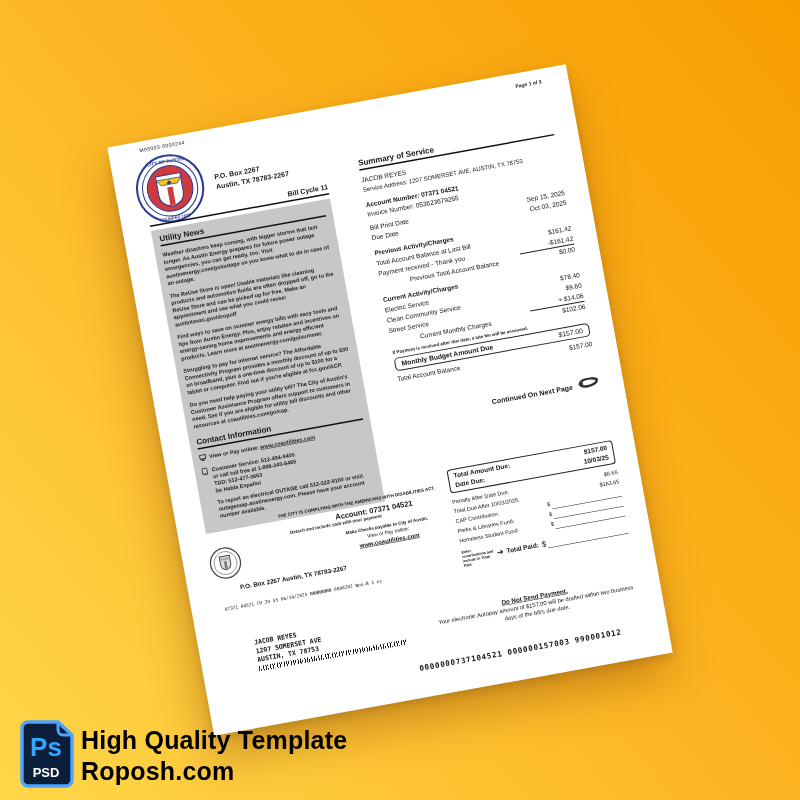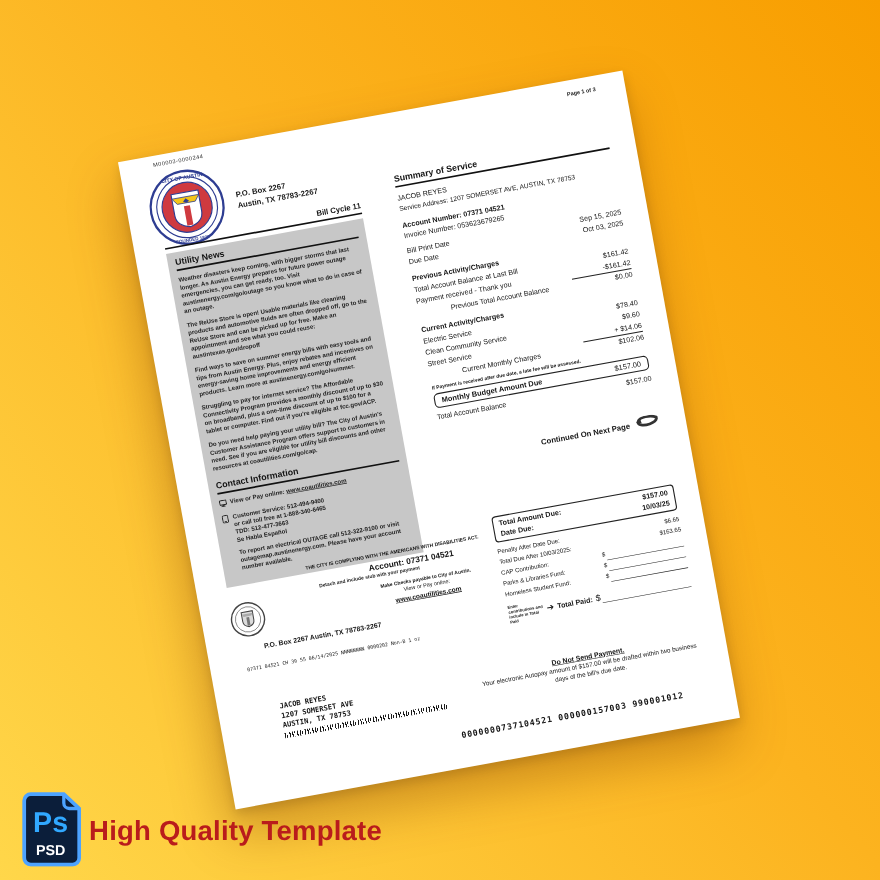--- a/index.html
+++ b/index.html
@@ -80,21 +80,21 @@
   .contrib-note{ width:64px; font-size:7.5px; line-height:1.2; font-weight:bold; }
   .tp-lbl{ font-size:13px; font-weight:bold; }
   .autopay{ position:absolute; left:470px; top:1030px; width:420px; text-align:center; }
   .autopay .t{ font-size:12.5px; font-weight:bold; text-decoration:underline; }
   .autopay .b{ font-size:11.5px; line-height:1.35; margin-top:2px; }
   .ocr{ position:absolute; left:428px; top:1128px; font-family:"DejaVu Sans Mono",monospace;
         font-size:15px; font-weight:bold; letter-spacing:1.5px; }
 
   
   .brand{ position:absolute; left:20px; top:720px; display:flex; gap:7px; align-items:center; z-index:5; }
-  .brand-text{ color:#b91c1c; font-weight:bold; font-size:25px; line-height:1.24; letter-spacing:.2px; }
+  .brand-text{ color:#000000; font-weight:bold; font-size:25px; line-height:1.24; letter-spacing:.2px; }
 </style>
 </head>
 <body>
 
 <div class="paper">
   <div class="paper-inner">
 
     <div class="tiny-code">M00003-0000244</div>
     <div class="page-num">Page 1 of 3</div>
 
@@ -340,14 +340,15 @@
   <span>
     <svg width="54" height="68" viewBox="0 0 54 68">
       <path d="M8 2 h30 l14 13 v45 a6 6 0 0 1 -6 6 H8 a6 6 0 0 1 -6 -6 V8 a6 6 0 0 1 6 -6 z" fill="#0b1e3a" stroke="#4da3ff" stroke-width="3.4"></path>
       <path d="M38 2 v8 a5 5 0 0 0 5 5 h9" fill="none" stroke="#4da3ff" stroke-width="3"></path>
       <text x="26" y="36" text-anchor="middle" font-family="Liberation Sans, sans-serif" font-size="26" font-weight="bold" fill="#31a8ff">Ps</text>
       <text x="26" y="57" text-anchor="middle" font-family="Liberation Sans, sans-serif" font-size="13" font-weight="bold" fill="#ffffff">PSD</text>
     </svg>
   </span>
   <span class="brand-text">
     <div>High Quality Template</div>
+    <div>Roposh.com</div>
   </span>
 </div>
 
 </body></html>

